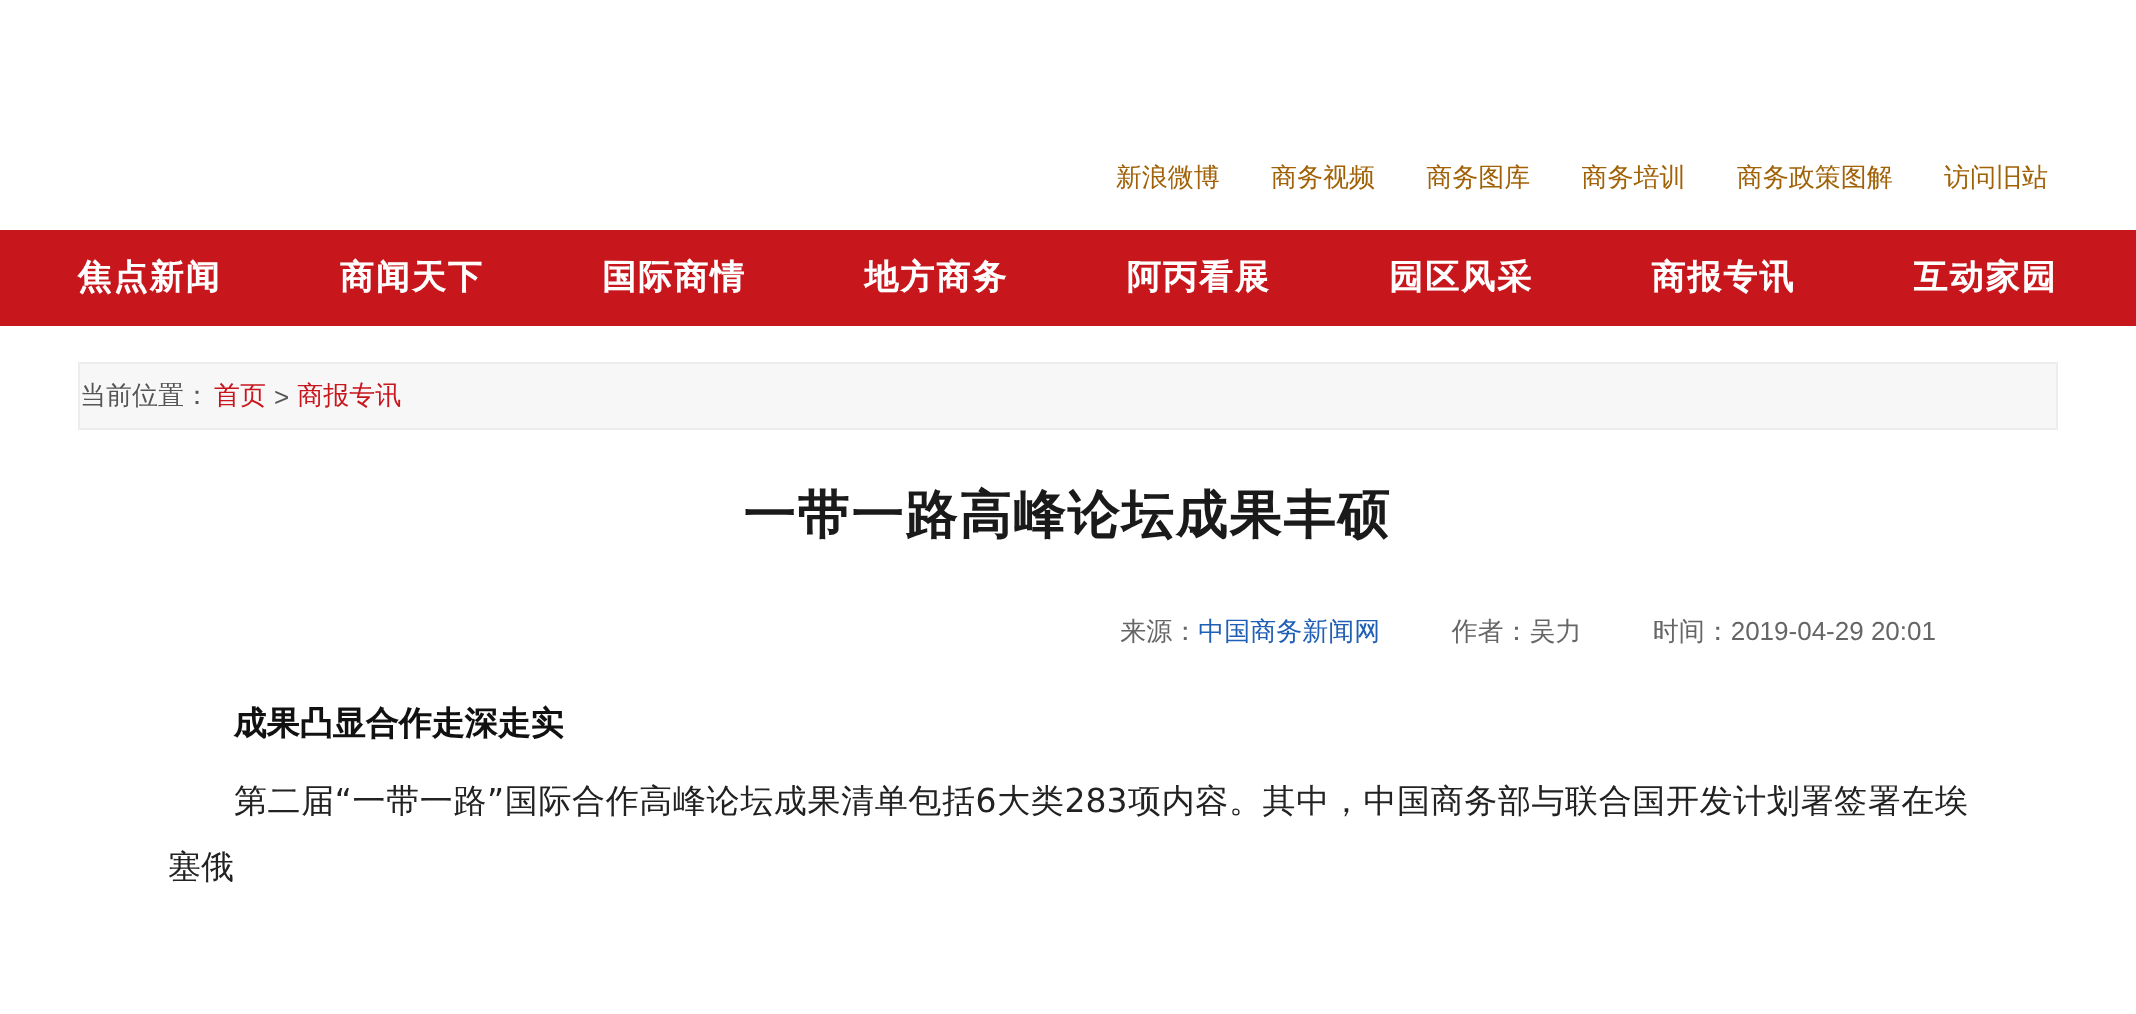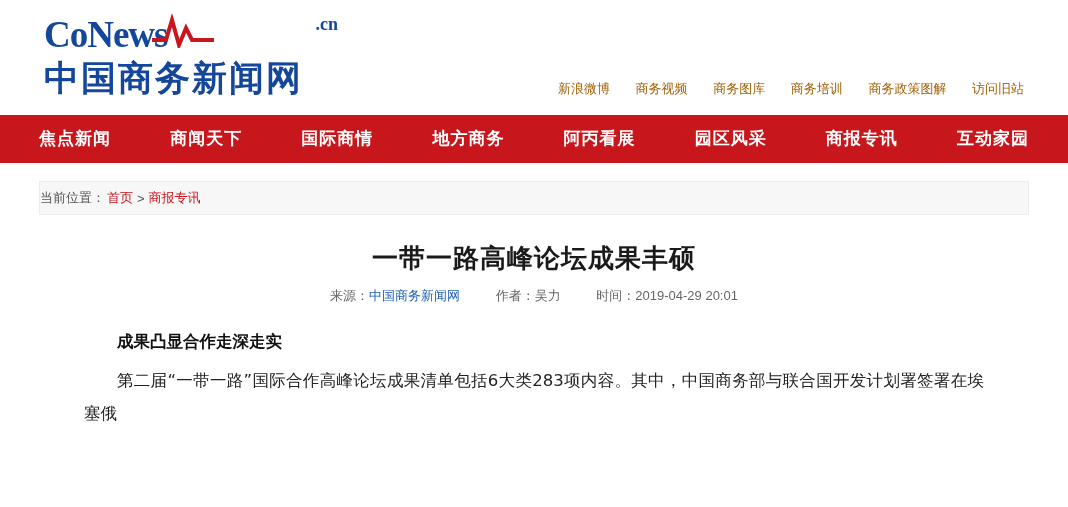--- a/index.html
+++ b/index.html
@@ -138,22 +138,22 @@
     text-align: center;
     font-size: 26px;
     font-weight: bold;
     color: #1a1a1a;
     font-family: "DejaVu Sans", sans-serif;
     letter-spacing: 1px;
     margin: 0;
     line-height: 34px;
   }
   .meta {
-    margin-top: 12px;
-    text-align: center;
+    margin-top: 32px;
+    text-align: right;
     font-size: 13px;
     color: #666;
   }
   .meta .meta-item { margin: 0 16px; }
   .meta a {
     color: #1f5fb5;
     text-decoration: none;
   }
   .body-text {
     margin-top: 20px;
@@ -177,32 +177,20 @@
     color: #111;
     font-family: "DejaVu Sans", sans-serif;
   }
 </style>
 </head>
 <body>
 
 <div class="page">
 
   <div class="header">
-    <div class="logo-block">
-      <div class="logo-top">
-        <span class="logo-com">CoNews</span>
-        <span class="logo-cn">.cn</span>
-        <span class="pulse">
-          <svg width="62" height="34" viewBox="0 0 62 34" xmlns="http://www.w3.org/2000/svg">
-            <polyline points="0,26 14,26 20,6 27,31 34,14 40,26 62,26" fill="none" stroke="#c8161d" stroke-width="4" stroke-linejoin="miter"></polyline>
-          </svg>
-        </span>
-      </div>
-      <div class="logo-cn-name">中国商务新闻网</div>
-    </div>
 
     <div class="top-links">
       <a href="#">新浪微博</a>
       <a href="#">商务视频</a>
       <a href="#">商务图库</a>
       <a href="#">商务培训</a>
       <a href="#">商务政策图解</a>
       <a href="#">访问旧站</a>
     </div>
   </div>

